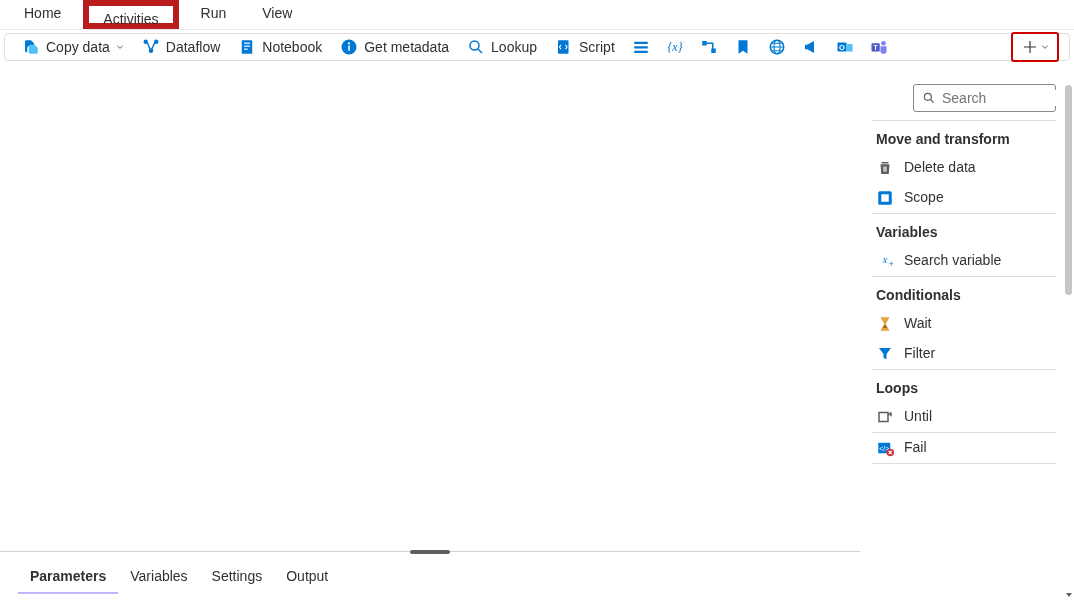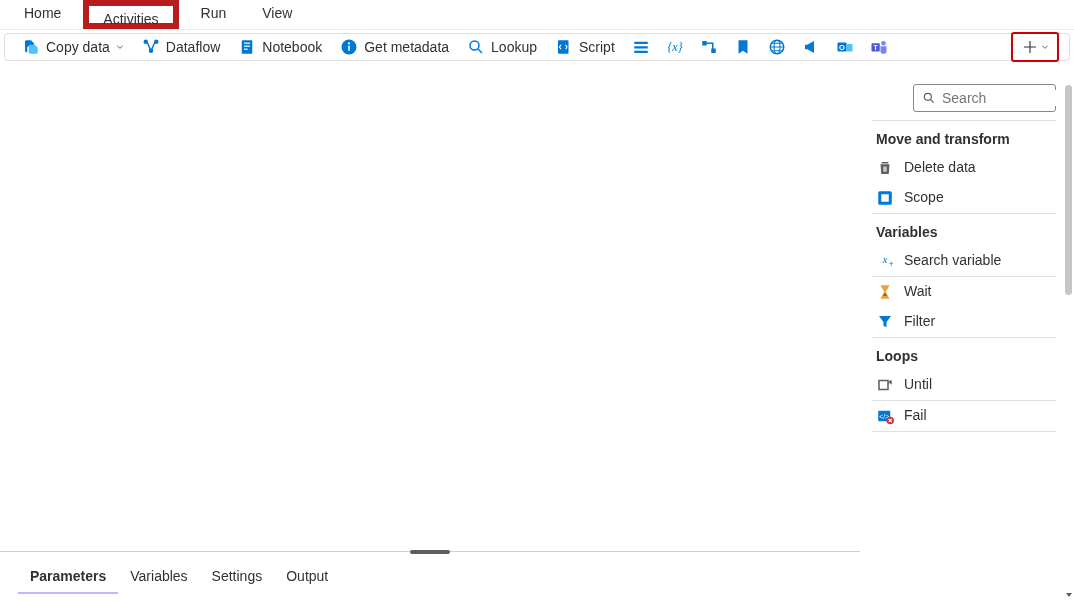--- a/index.html
+++ b/index.html
@@ -215,20 +215,21 @@
   <div class="sec-title">Variables</div>
   <div class="menu-item">
     <svg class="ic" viewBox="0 0 24 24">
         <text x="9" y="15" font-size="14" font-style="italic" fill="#0078d4" font-family="serif">x</text>
         <text x="17" y="20" font-size="11" fill="#0078d4">+</text>
       </svg>
     <span class="mi-label">Search variable</span>
   </div>
   <div class="divider"></div>
 
+  <div class="sec-title">Conditionals</div>
   <div class="menu-item">
     <svg class="ic" viewBox="0 0 24 24">
         <path fill="#e8a33d" d="M6 3h12l-5 9 5 9H6l5-9-5-9z"></path>
         <path fill="#8a5a1e" d="M9 17h6l-3-4-3 4z"></path>
       </svg>
     <span class="mi-label">Wait</span>
   </div>
   <div class="menu-item">
     <svg class="ic" viewBox="0 0 24 24">
         <path fill="#0078d4" d="M4 4h16l-6 8v7l-4-2v-5L4 4z"></path>

